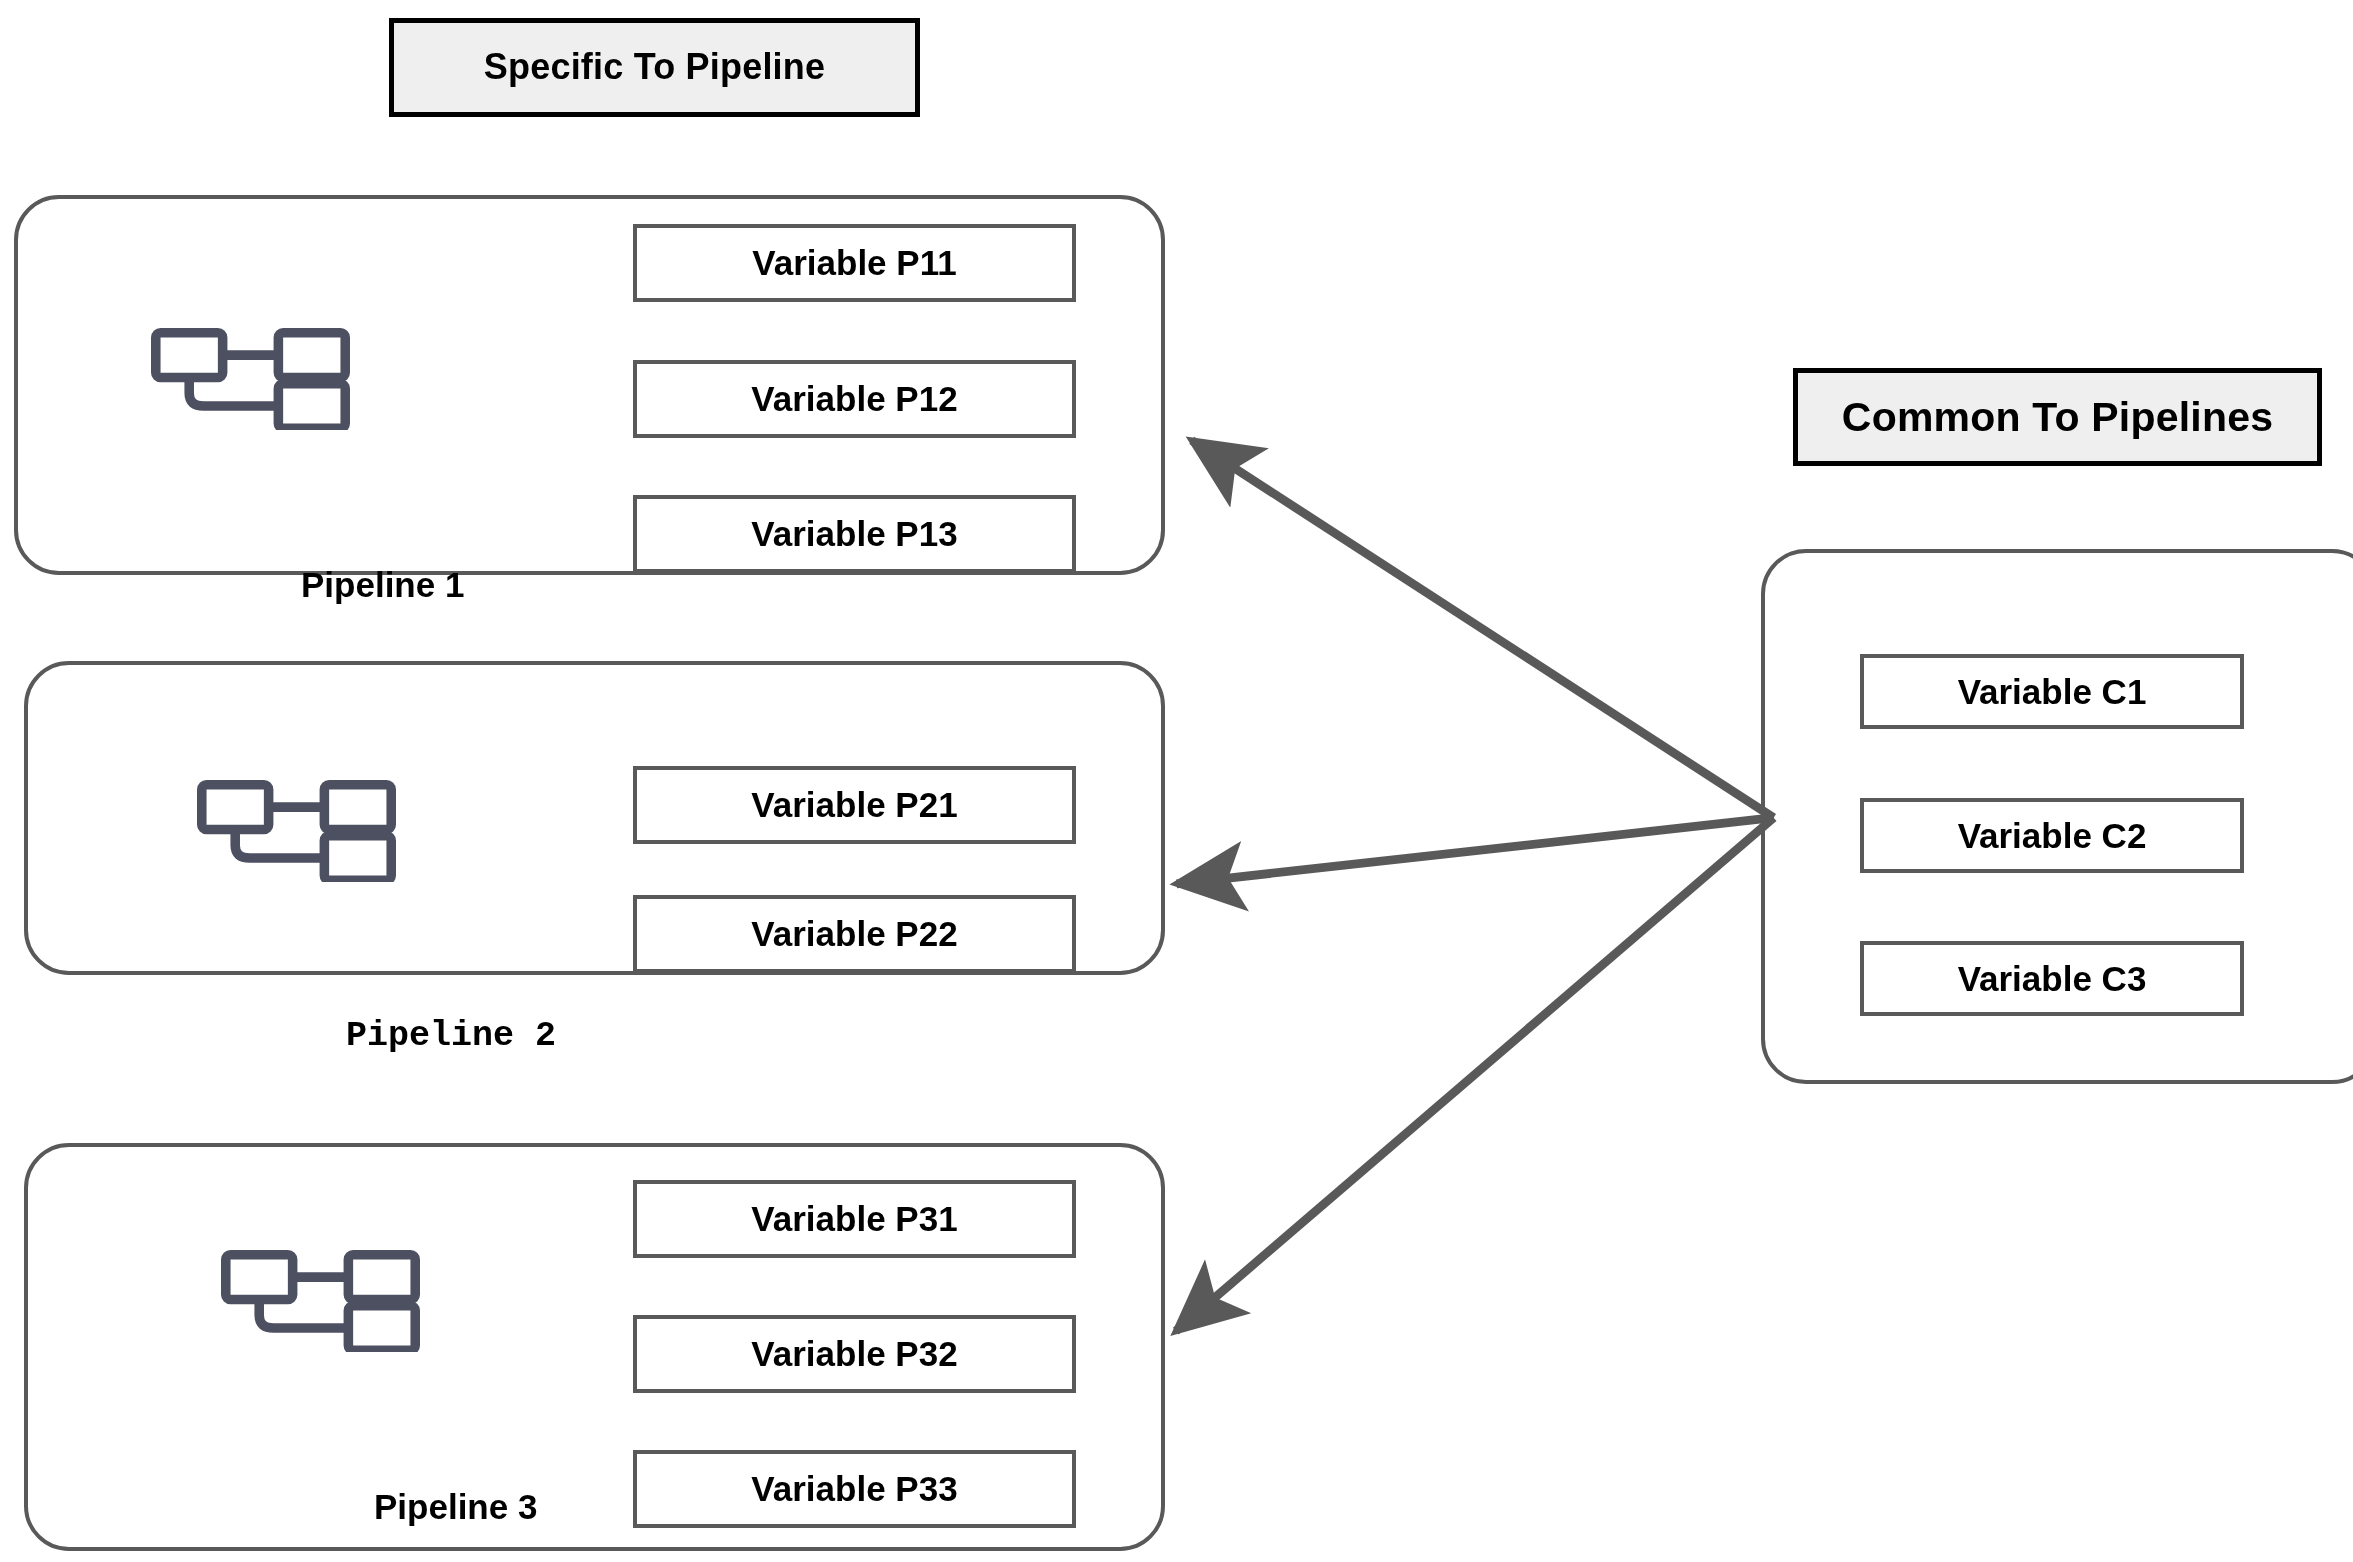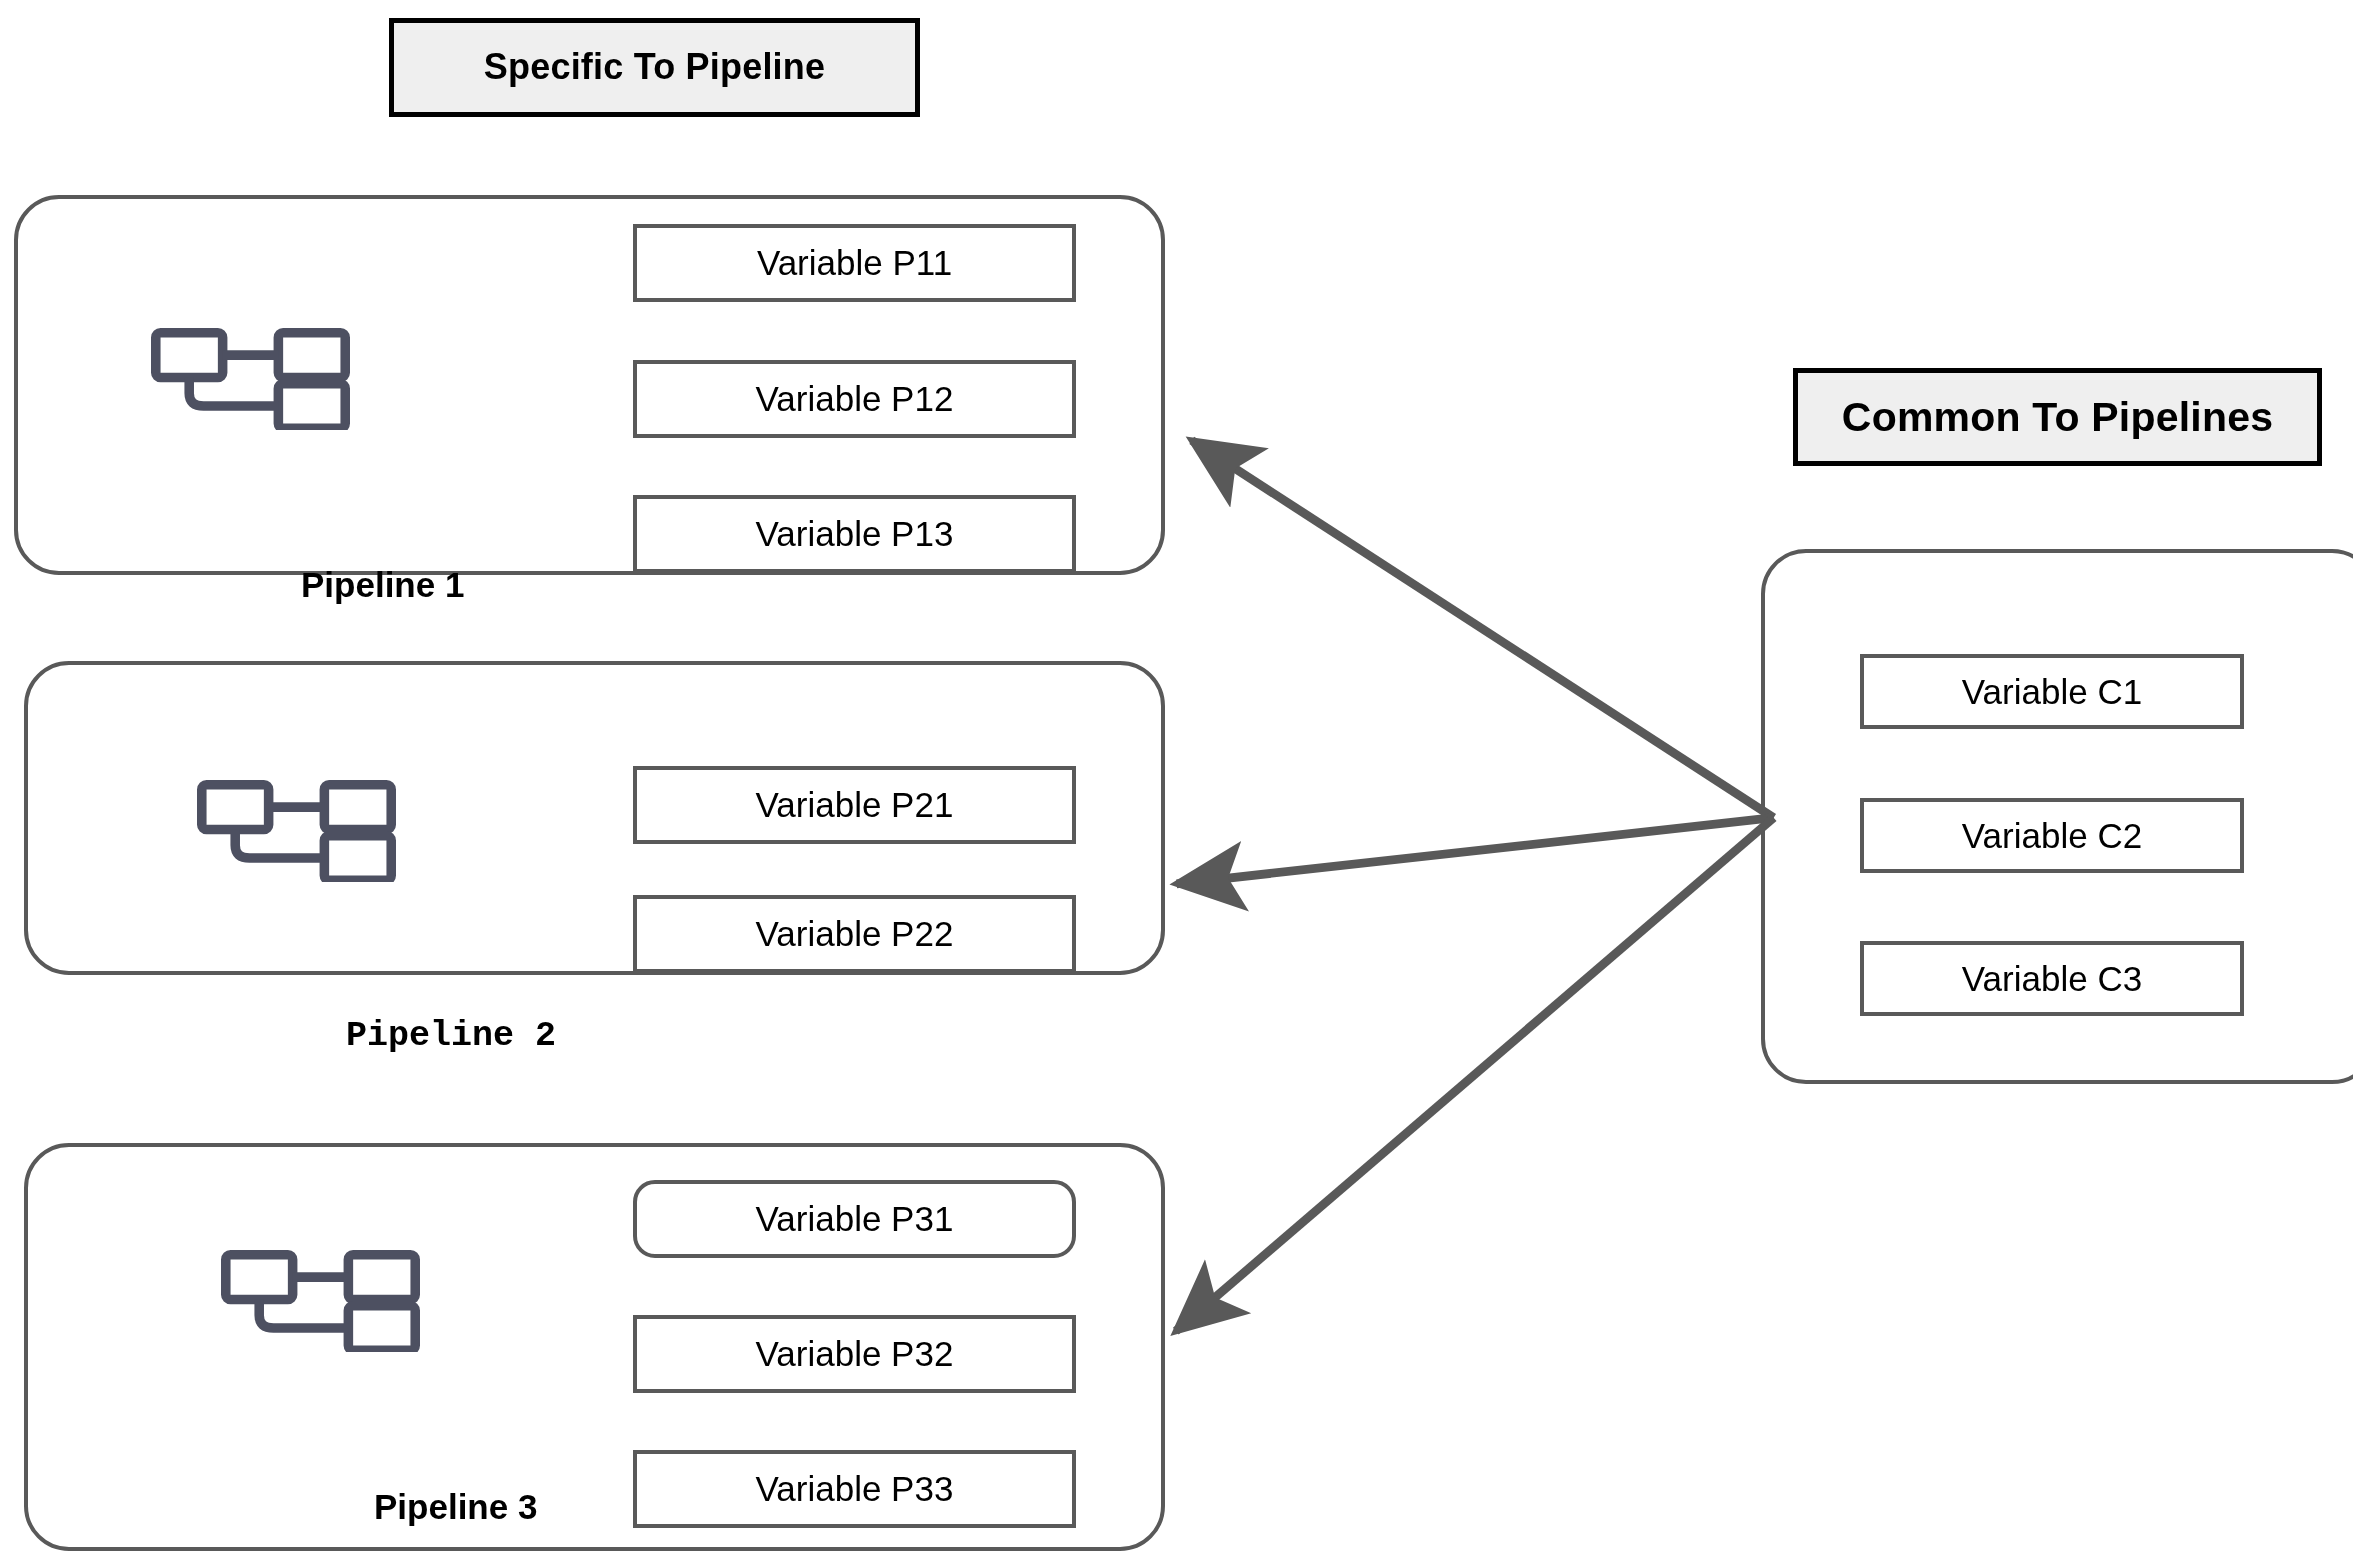--- a/index.html
+++ b/index.html
@@ -92,35 +92,35 @@
   .var-box {
     position: absolute;
     box-sizing: border-box;
     background: #ffffff;
     border: 4.8px solid #595959;
     display: flex;
     align-items: center;
     justify-content: center;
     color: #000000;
     font-size: 35px;
-    font-weight: normal;
+    font-weight: bold;
     white-space: nowrap;
   }
   .var-p { left: 633px; width: 443px; height: 78px; }
   .var-c { left: 1860px; width: 384px; height: 75px; }
 
   
   #var-p11 { top: 224px; }
   #var-p12 { top: 360px; }
   #var-p13 { top: 495px; }
   
   #var-p21 { top: 766px; }
   #var-p22 { top: 895px; text-align: right; }
   
-  #var-p31 { top: 1180px; border-radius: 22px; }
+  #var-p31 { top: 1180px; }
   #var-p32 { top: 1315px; }
   #var-p33 { top: 1450px; }
   
   #var-c1 { top: 654px;  }
   #var-c2 { top: 798px; }
   #var-c3 { top: 941px; }
 
   
   #arrow-layer {
     position: absolute;

